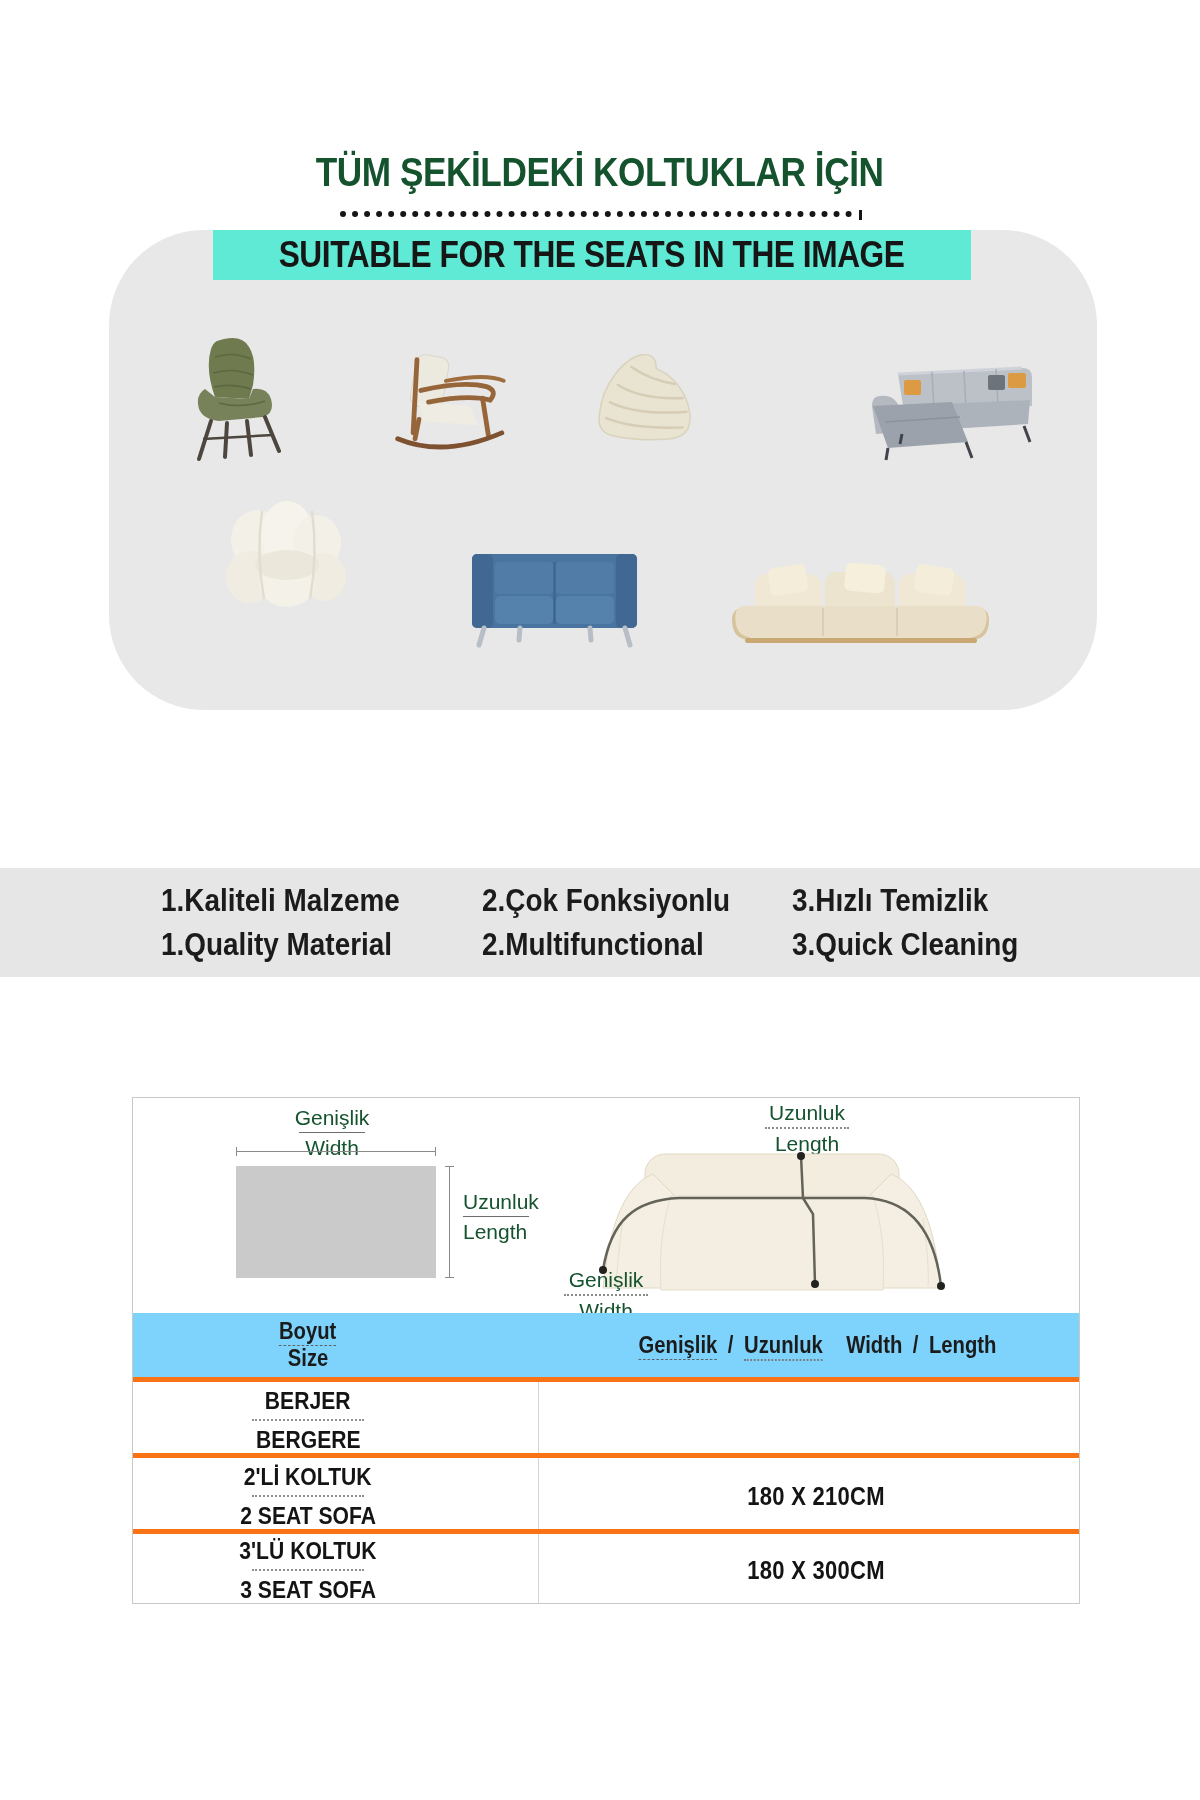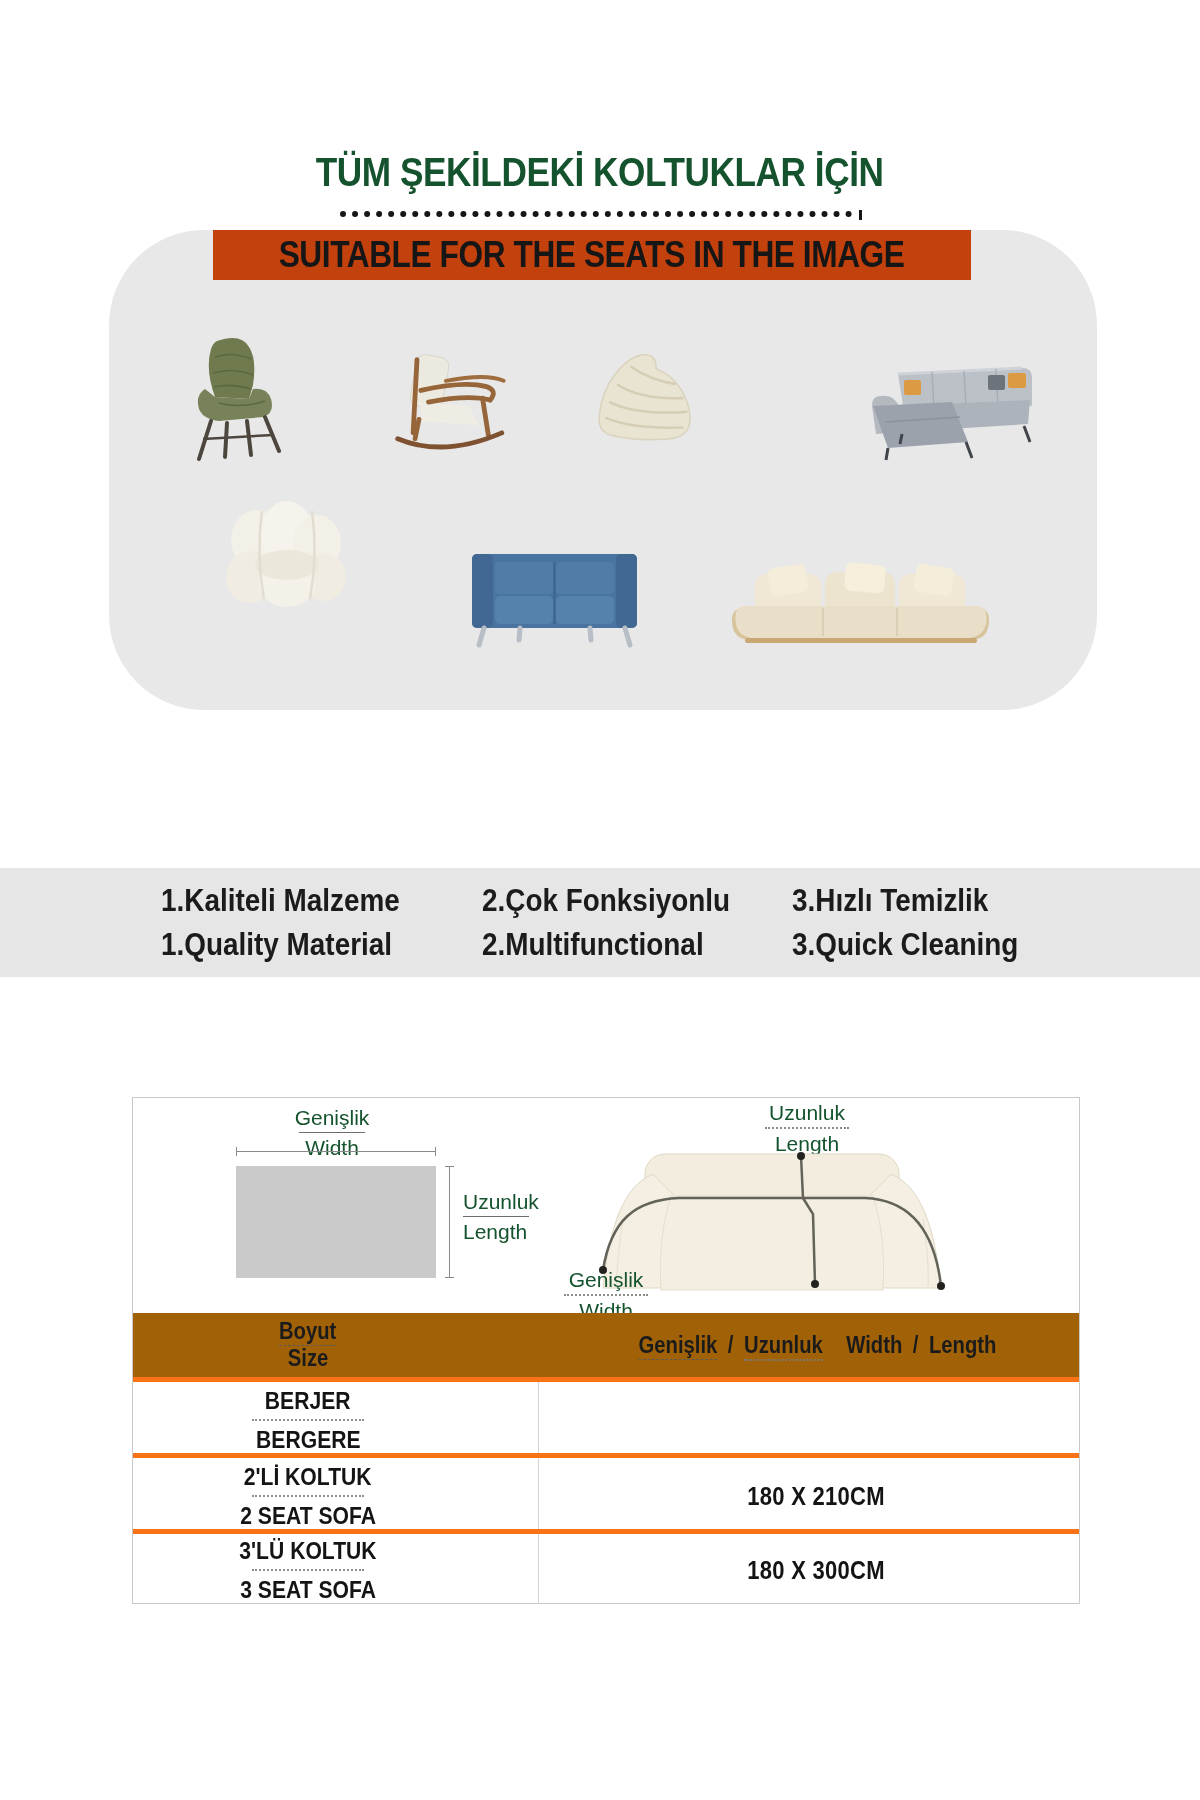--- a/index.html
+++ b/index.html
@@ -15,21 +15,21 @@
 
   
   .top-title{top:150px;left:0;width:1200px;text-align:center;
     font-size:40px;font-weight:bold;letter-spacing:-0.5px;color:#14532d;}
   .dotted-sep{top:211px;left:340px;width:512px;height:0;
     border-top:6px dotted #161616;}
   .dotted-sep::after{content:"";position:absolute;right:-10px;top:-7px;width:3px;height:10px;background:#161616;}
 
   
   .panel{top:230px;left:109px;width:988px;height:480px;background:#e8e8e8;border-radius:95px;}
-  .panel-band{position:absolute;top:0;left:104px;width:758px;height:50px;background:#c2410c;
+  .panel-band{position:absolute;top:0;left:104px;width:758px;height:50px;background:#5eead4;
     display:flex;align-items:center;justify-content:center;
     font-size:36px;font-weight:bold;letter-spacing:-0.5px;color:#161616;}
   .furn{position:absolute;}
   .furn svg{display:block;width:100%;height:100%;}
 
   
   .features{top:868px;left:0;width:1200px;height:109px;background:#e6e6e6;}
   .feature-col{position:absolute;top:11px;font-size:31px;font-weight:bold;line-height:44px;color:#1b1b1b;}
   .feature-col span{display:block;}
 
@@ -49,21 +49,21 @@
   .h-measure u.r{right:0;} .h-measure u.l{left:0;}
   .v-measure{position:absolute;left:312px;top:68px;width:9px;height:112px;}
   .v-measure i{position:absolute;top:0;bottom:0;left:4px;width:1px;background:#8a8a8a;}
   .v-measure u{position:absolute;left:0;width:9px;height:1px;background:#8a8a8a;}
   .v-measure u.b{bottom:0;} .v-measure u.t{top:0;}
 
   .sofa-art{position:absolute;left:450px;top:50px;width:378px;height:150px;}
   .sofa-art svg{display:block;width:100%;height:100%;}
 
   
-  .thead{position:absolute;left:0;top:215px;width:100%;height:64px;background:#a16207;display:flex;
+  .thead{position:absolute;left:0;top:215px;width:100%;height:64px;background:#7dd3fc;display:flex;
     font-size:23px;font-weight:bold;color:#1b1b1b;}
   .thead .c1{width:405px;box-sizing:border-box;padding-right:55px;display:flex;flex-direction:column;align-items:center;justify-content:center;}
   .thead .c2{flex:1;box-sizing:border-box;padding-left:16px;display:flex;flex-direction:row;align-items:center;justify-content:center;}
   .u-solid{border-bottom:1px dashed #5a5a5a;padding-bottom:1px;}
   .u-dot{border-bottom:2px dotted #7a7a7a;padding-bottom:1px;}
   .hdr-line{line-height:27px;white-space:nowrap;}
   .hdr-line .slash{margin:0 12px;}
 
   .vdiv{position:absolute;left:405px;top:279px;bottom:0;width:1px;background:#d4d4d4;}
   .trow{position:absolute;left:0;width:100%;display:flex;border-top:5px solid #f97316;}

